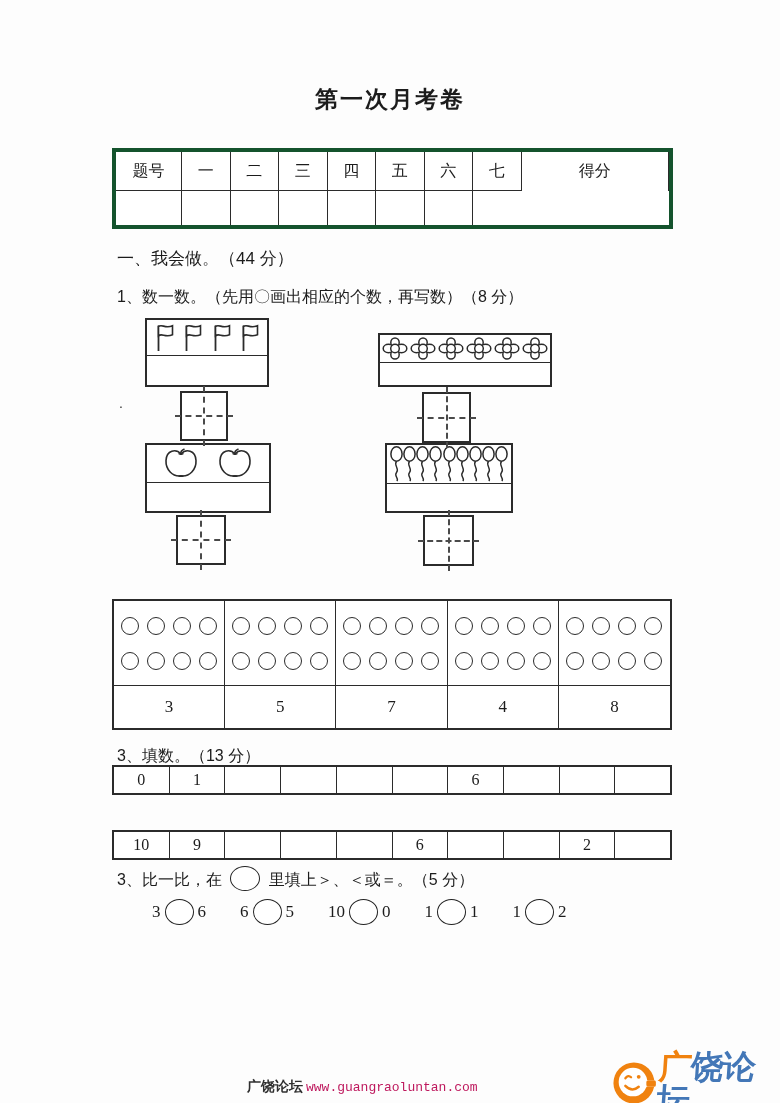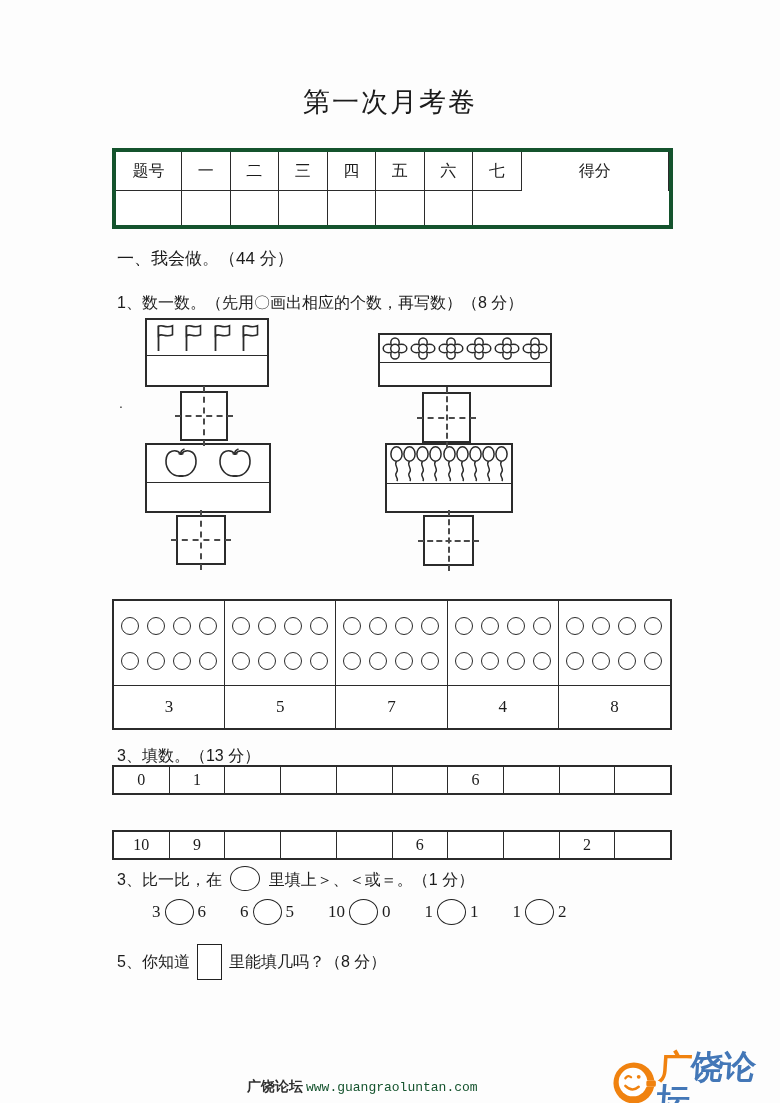--- a/index.html
+++ b/index.html
@@ -4,33 +4,33 @@
 <style>
   html,body{margin:0;padding:0;background:#e8e8e8;}
   .page{
     position:relative;width:780px;height:1103px;margin:0 auto;
     background:#fdfdfd;overflow:hidden;
     font-family:"Liberation Sans","DejaVu Sans",sans-serif;
     color:#1c1c1c;
   }
   
   .title{position:absolute;top:84px;left:0;width:780px;text-align:center;
-    font-size:27px;font-weight:normal;letter-spacing:2px;}
+    font-size:23px;font-weight:bold;letter-spacing:2px;}
   
   .score-table{position:absolute;top:148px;left:112px;width:553px;
     display:grid;grid-template-columns:66px repeat(7,48.5px) 1fr;
     grid-template-rows:39px 34px;border:4px solid #14532d;background:#fff;}
   .st-cell{border-right:1px solid #2b2b2b;display:flex;align-items:center;
     justify-content:center;font-size:16px;}
   .st-cell.r1{border-bottom:1.5px solid #2b2b2b;}
   .st-cell.last{border-right:none;}
   
   .sec-heading{position:absolute;top:247px;left:117px;font-size:17px;font-weight:normal;}
   .q-label{position:absolute;font-size:16px;}
-  .q1-label{top:293px;left:117px;}
+  .q1-label{top:287px;left:117px;}
   .q2-label{top:571px;left:117px;}
   .q3-label{top:746px;left:117px;}
   .q4-label{top:866px;left:117px;}
   .q5-label{top:944px;left:117px;display:flex;align-items:center;gap:7px;}
   
   .q1-pics{position:absolute;top:315px;left:0;width:780px;height:252px;}
   .pic-box{position:absolute;border:2px solid #2b2b2b;background:#fff;}
   .pic-box .icons{display:flex;align-items:center;justify-content:space-evenly;
     border-bottom:1.5px solid #2b2b2b;box-sizing:border-box;}
   .pic-box .blank{width:100%;}
@@ -88,21 +88,21 @@
   .cmp{display:flex;align-items:center;}
   .cmp .cmp-circle{width:27px;height:24px;vertical-align:middle;}
   
   .q5-square{display:inline-block;width:23px;height:34px;border:1.7px solid #222;
     background:#fff;}
   
   .footer-text{position:absolute;top:1078px;left:247px;font-size:14px;
     display:flex;align-items:baseline;gap:3px;}
   .footer-site{font-weight:bold;color:#2f2f2f;}
   .footer-url{font-family:"Liberation Mono","DejaVu Sans Mono",monospace;
-    font-size:13px;color:#14532d;}
+    font-size:13px;color:#be185d;}
   .footer-logo{position:absolute;top:1050px;left:612px;display:flex;
     align-items:center;gap:2px;}
   .logo-text{font-size:33px;font-weight:bold;transform:skewX(-4deg);
     letter-spacing:-1px;line-height:1;}
   .logo-orange{color:#f0820f;}
   .logo-blue{color:#4377b7;}
 </style>
 </head>
 <body>
 
@@ -375,21 +375,21 @@
     <div class="cell">6</div>
     <div class="cell"></div>
     <div class="cell"></div>
     <div class="cell">2</div>
     <div class="cell"></div>
   </div>
 
   <div class="q-label q4-label">
     <span>3、比一比，在</span>
     <span class="cmp-circle"></span>
-    <span>里填上＞、＜或＝。（1 分）</span>
+    <span>里填上＞、＜或＝。（5 分）</span>
   </div>
   <div class="q4-row">
     <div class="cmp">
       <span>3</span>
       <span class="cmp-circle"></span>
       <span>6</span>
     </div>
     <div class="cmp">
       <span>6</span>
       <span class="cmp-circle"></span>
@@ -405,25 +405,20 @@
       <span class="cmp-circle"></span>
       <span>1</span>
     </div>
     <div class="cmp">
       <span>1</span>
       <span class="cmp-circle"></span>
       <span>2</span>
     </div>
   </div>
 
-  <div class="q-label q5-label">
-    <span>5、你知道</span>
-    <span class="q5-square"></span>
-    <span>里能填几吗？（8 分）</span>
-  </div>
 
   <div class="footer-text">
     <span class="footer-site">广饶论坛</span>
     <span class="footer-url">www.guangraoluntan.com</span>
   </div>
   <div class="footer-logo">
     <svg width="46" height="46" viewBox="0 0 46 46">
       <circle cx="23" cy="23" r="21.5" fill="#f0820f"></circle>
       <circle cx="22" cy="22" r="15" fill="#fff"></circle>
       <rect x="34" y="20" width="12" height="7" fill="#fff"></rect>

